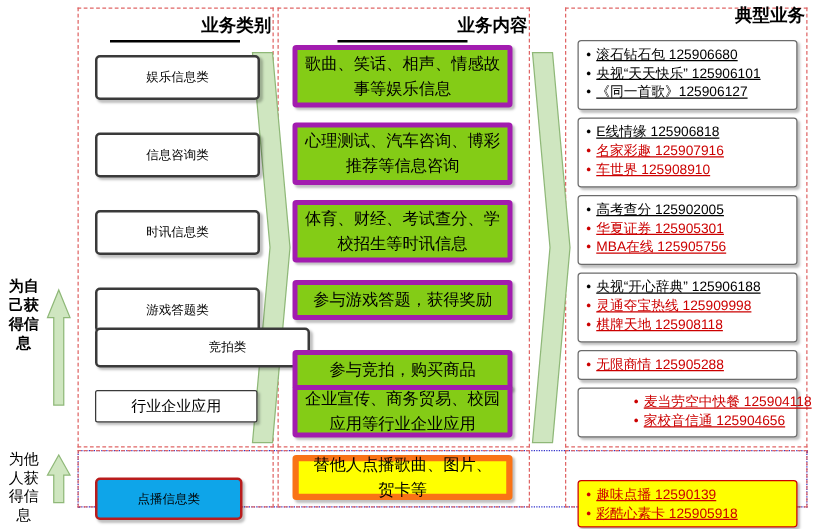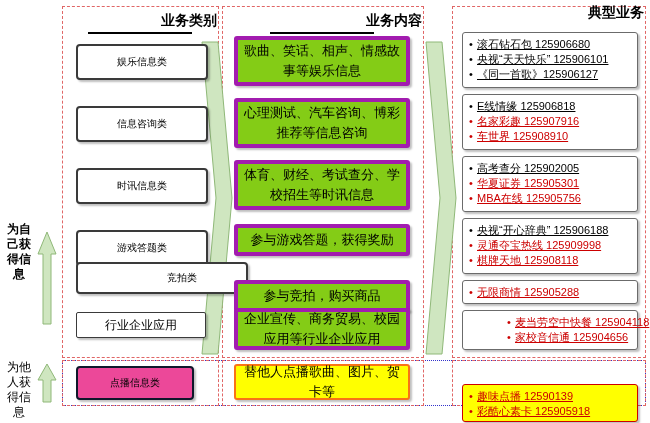--- a/index.html
+++ b/index.html
@@ -20,28 +20,28 @@
   #bseg3{left:452px;top:360px;width:192px;height:44px;}
 
   .col-title{position:absolute;font-weight:bold;font-size:14px;color:#000;text-align:right;}
   .title-underline{position:absolute;height:2px;background:#000;}
 
   
   .pill{position:absolute;border:2px solid #3a3a3a;background:#ffffff;border-radius:4px;
         display:flex;align-items:center;justify-content:center;font-size:10px;color:#000;
         box-shadow:2px 2px 2px rgba(0,0,0,0.25);}
   .pill.small{font-size:12px;border-width:1px;border-radius:2px;}
-  .pill.highlight{background:#ec4899;border:2px solid #0f172a;}
+  .pill.highlight{background:#0ea5e9;border:2px solid #b91c1c;margin-top:16px;}
 
   
   .cbox{position:absolute;border:4px solid #a21caf;background:#84cc16;border-radius:3px;
         display:flex;align-items:center;justify-content:center;text-align:center;
         font-size:13px;color:#000;line-height:20px;padding:0 6px;box-sizing:border-box;
         box-shadow:2px 2px 2px rgba(0,0,0,0.25);}
-  .cbox.highlight{background:#ffff00;border:2px solid #f97316;}
+  .cbox.highlight{background:#ffff00;border:5px solid #f97316;}
 
   
   .tbox{position:absolute;border:1px solid #6b6b6b;background:#ffffff;border-radius:3px;
         box-sizing:border-box;padding:4px 4px 4px 6px;box-shadow:2px 2px 2px rgba(0,0,0,0.25);}
   .tbox.highlight{background:#ffff00;border:1px solid #cc0000;}
   .tline{font-size:11px;line-height:15px;color:#000;white-space:nowrap;text-decoration:underline;}
   .tline.red{color:#cc0000;}
   .bullet{display:inline-block;width:8px;}
 
   

